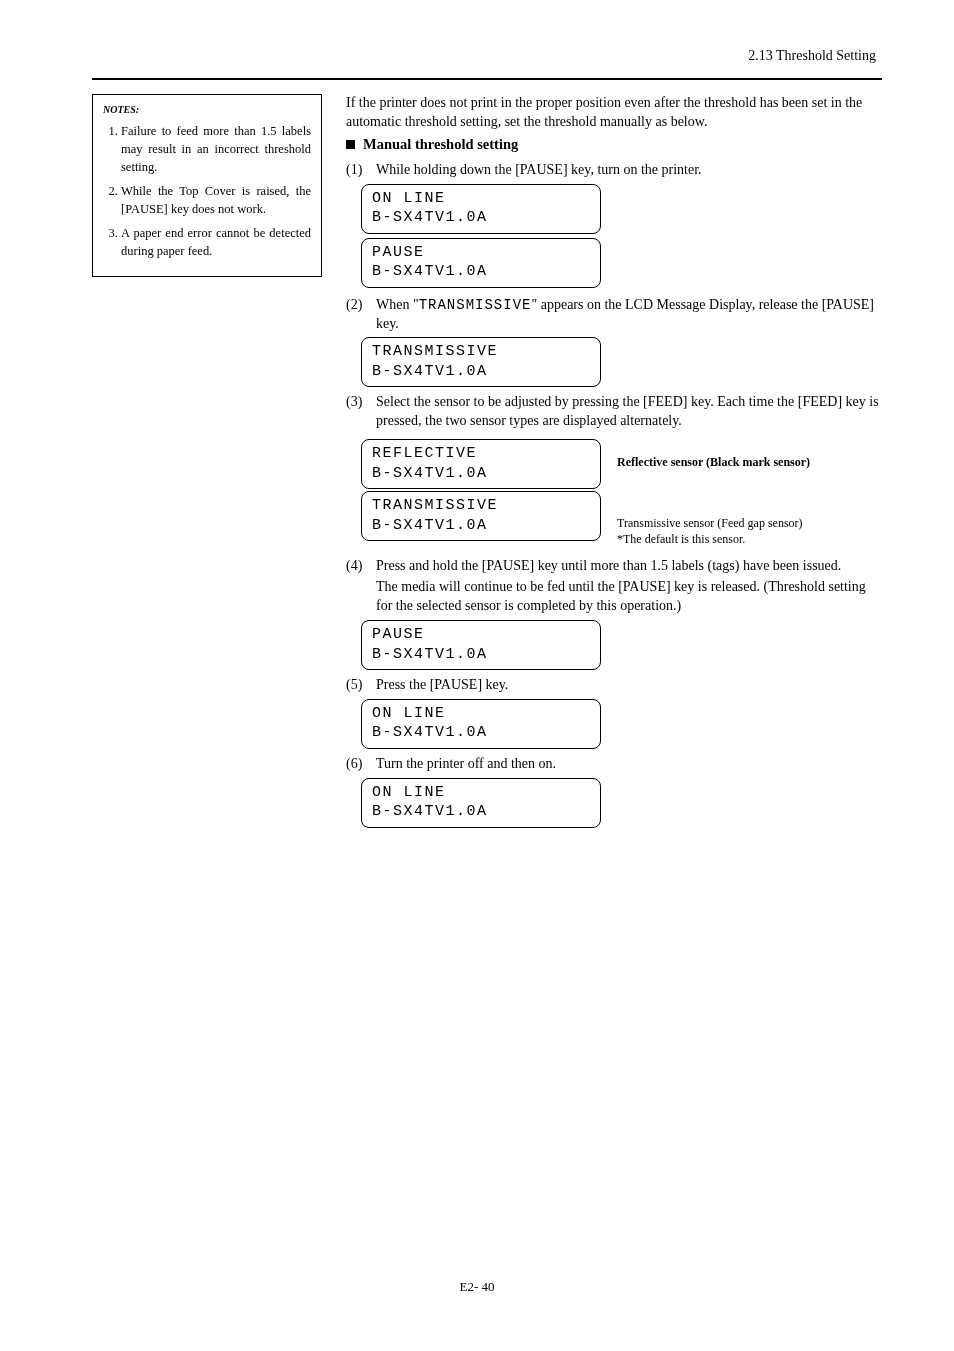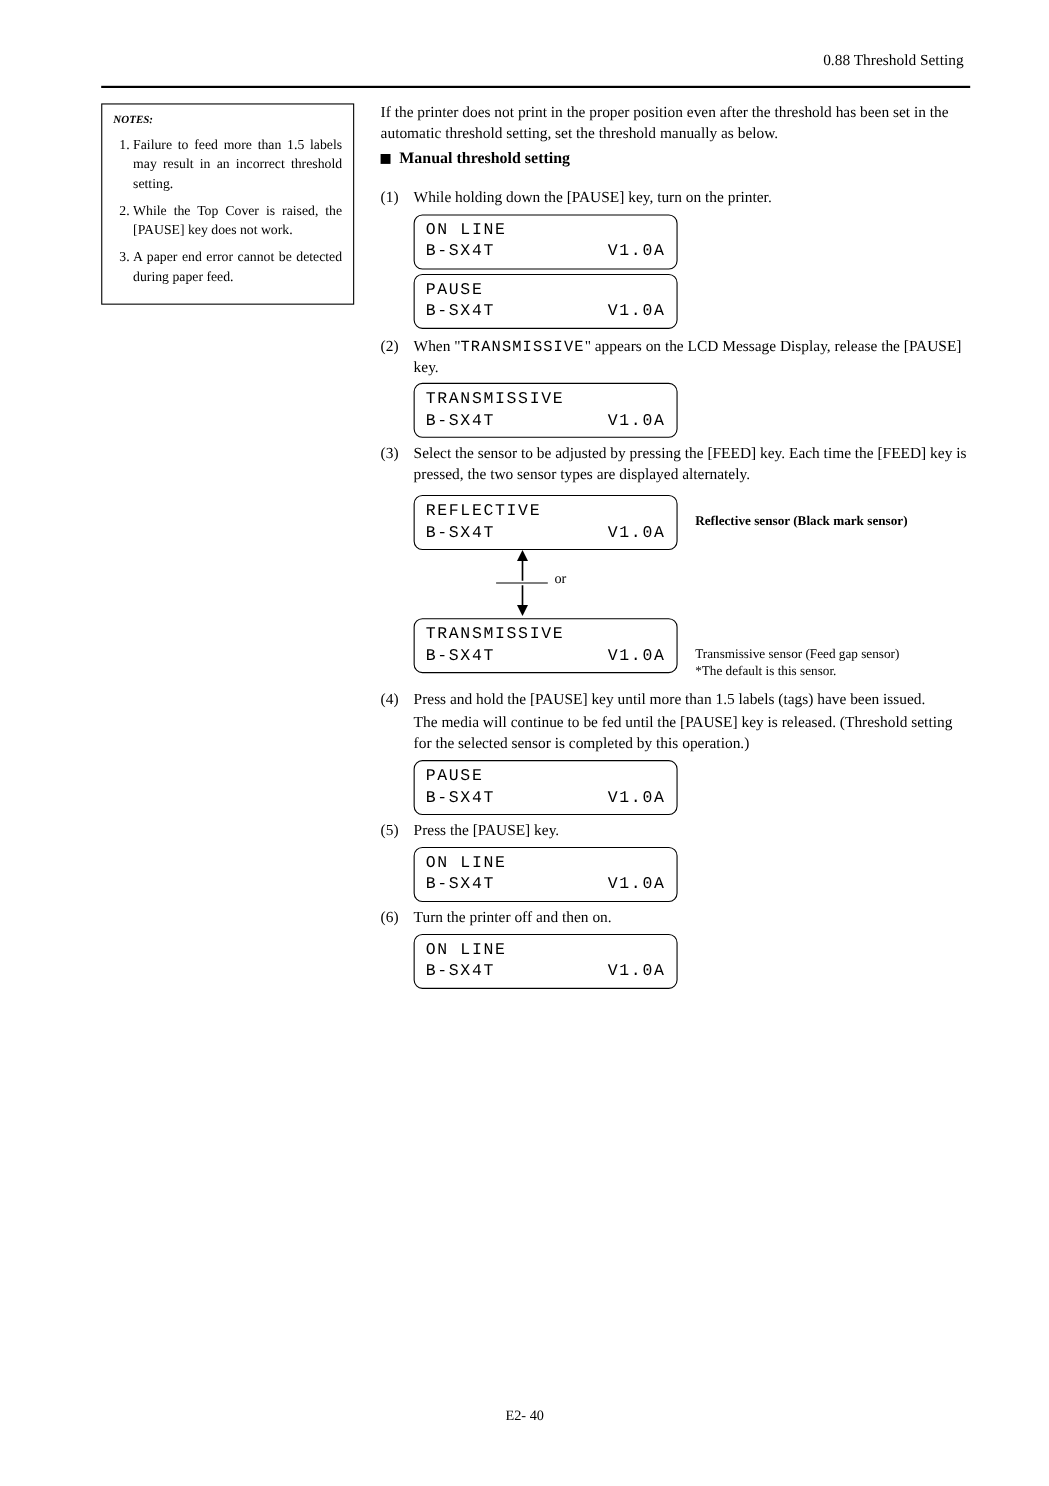--- a/index.html
+++ b/index.html
@@ -72,21 +72,21 @@
     }
     .para {
       font-size: 14px;
       line-height: 1.35;
       margin: 0 0 1px 0;
     }
     .sub-h {
       display: flex;
       align-items: flex-start;
       margin-top: 4px;
-      margin-bottom: 19px;
+      margin-bottom: 8px;
     }
     .sub-h .sq {
       width: 9px;
       height: 9px;
       background: #000;
       margin-top: 4px;
       margin-right: 8px;
       flex-shrink: 0;
     }
     .sub-h .txt {
@@ -109,26 +109,25 @@
     
     .lcd {
       border: 1px solid #000;
       border-radius: 8px;
       width: 218px;
       padding: 4px 10px 5px 10px;
       font-family: "Courier New", Courier, monospace;
       font-size: 15px;
       line-height: 1.3;
       letter-spacing: 1.5px;
-      margin: 4px 0 4px 30px;
+      margin: 4px 0 4px 15px;
       white-space: nowrap;
     }
     .lcd .row2 {
       display: flex;
-      justify-content: space-between;
     }
     .arrow-stack {
       margin-left: 30px;
       width: 218px;
       position: relative;
       height: 60px;
     }
     .arrow-stack svg {
       display: block;
       margin: 0 auto;
@@ -139,21 +138,21 @@
       left: 0;
       width: 100%;
       text-align: center;
       font-size: 13px;
     }
   </style>
 </head>
 <body>
 
 <div class="page">
-  <div class="header-right">0.88 Threshold Setting</div>
+  <div class="header-right">2.13 Threshold Setting</div>
   <hr class="rule">
 
 
   <div class="columns">
 
     <div class="left-col">
       <div class="note-box">
         <div class="note-title">NOTES:</div>
         <ol>
           <li>Failure to feed more than 1.5 labels may result in an incorrect threshold setting.</li>
@@ -215,33 +214,20 @@
         <div class="lcd" style="margin-bottom:0;">
           <div>REFLECTIVE</div>
           <div class="row2">
             <span>B-SX4T</span>
             <span>V1.0A</span>
           </div>
         </div>
         <div style="font-size:12px; margin-left:16px;font-weight:bold;">Reflective sensor (Black mark sensor)</div>
       </div>
 
-      <div class="arrow-stack">
-        <svg width="218" height="60">
-
-          <line x1="99" y1="28" x2="99" y2="4" stroke="#000" stroke-width="1.5"></line>
-          <polygon points="99,0 94,10 104,10" fill="#000"></polygon>
-
-          <line x1="75" y1="30" x2="122" y2="30" stroke="#000" stroke-width="1"></line>
-
-          <line x1="99" y1="32" x2="99" y2="56" stroke="#000" stroke-width="1.5"></line>
-          <polygon points="99,60 94,50 104,50" fill="#000"></polygon>
-        </svg>
-        <div style="position:absolute; left:128px; top:18px; font-size:13px;">or</div>
-      </div>
 
       <div style="display:flex;align-items:center;">
         <div class="lcd" style="margin-top:0;">
           <div>TRANSMISSIVE</div>
           <div class="row2">
             <span>B-SX4T</span>
             <span>V1.0A</span>
           </div>
         </div>
         <div style="font-size:12px; margin-left:16px; line-height:1.3;margin-top:27px;">

